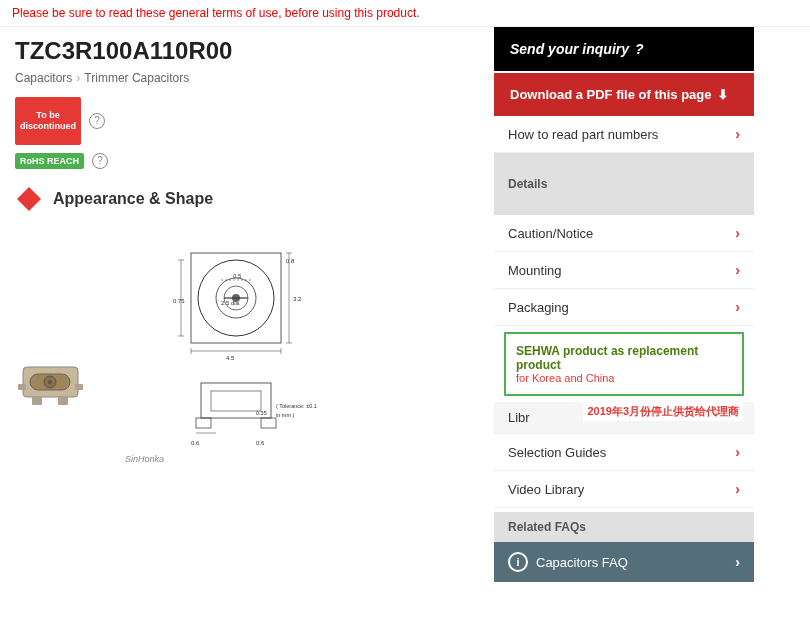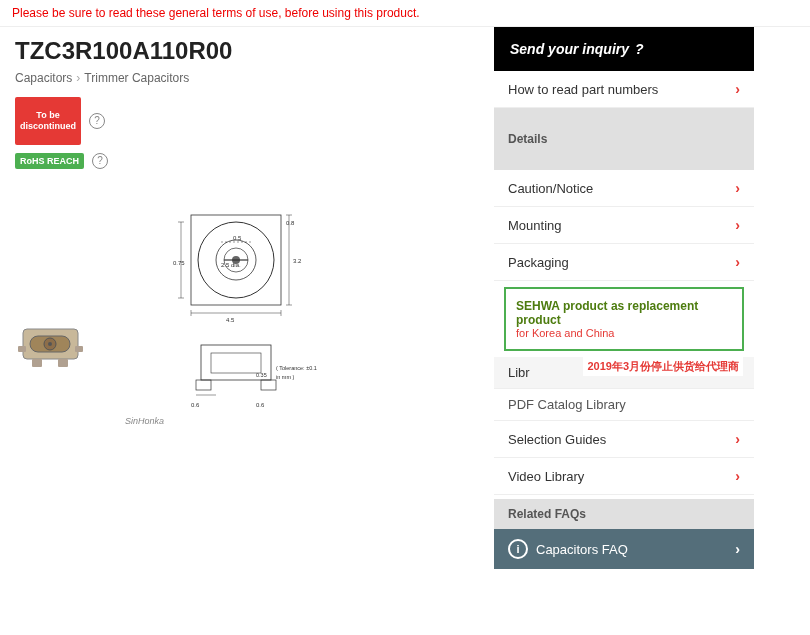--- a/index.html
+++ b/index.html
@@ -325,20 +325,26 @@
       <div class="badge-discontinued">To be<br>discontinued</div>
       <div class="help-icon">?</div>
     </div>
 
     <div class="badge-row">
       <div class="badge-rohs">RoHS REACH</div>
       <div class="help-icon">?</div>
     </div>
 
     <div style="margin-top: 16px;">
+      <div class="section-title-appearance">
+        <svg class="diamond-icon" viewBox="0 0 28 28">
+          <polygon points="14,2 26,14 14,26 2,14" fill="#e53935"></polygon>
+        </svg>
+        <span>Appearance &amp; Shape</span>
+      </div>
 
       <div class="diagram-area">
 
         <div class="component-photo">
           <svg class="comp-img" viewBox="0 0 65 55">
 
             <rect x="5" y="15" width="55" height="30" rx="4" fill="#c8b89a" stroke="#888" stroke-width="1"></rect>
             <rect x="12" y="22" width="40" height="16" rx="8" fill="#a0855a" stroke="#666" stroke-width="1"></rect>
             <circle cx="32" cy="30" r="6" fill="#8d6e4a" stroke="#555" stroke-width="1"></circle>
             <circle cx="32" cy="30" r="2" fill="#555"></circle>
@@ -413,20 +419,24 @@
       </div>
     </div>
   </div>
 
   <div class="right-panel">
     <button class="inquiry-btn">
       <span>Send your inquiry</span>
       <span style="font-weight:bold;">?</span>
     </button>
 
+    <button class="download-btn">
+      <span>Download a PDF file of this page</span>
+      <span>⬇</span>
+    </button>
 
     <div class="how-to-link">
       <span>How to read part numbers</span>
       <span class="chevron">›</span>
     </div>
 
     <div class="sidebar-section-header">
       <span>Details</span>
     </div>
 
@@ -448,23 +458,20 @@
     <div class="sehwa-box">
       <div class="sehwa-title">SEHWA product as replacement product</div>
       <div class="sehwa-sub">for Korea and China</div>
     </div>
 
     <div class="library-row">
       <span>Libr</span>
       <span class="chinese-notice">2019年3月份停止供货给代理商</span>
     </div>
 
-    <div class="pdf-library">
-      <span>PDF Catalog Library</span>
-    </div>
 
     <div class="sidebar-item">
       <span>Selection Guides</span>
       <span class="chevron">›</span>
     </div>
 
     <div class="sidebar-item">
       <span>Video Library</span>
       <span class="chevron">›</span>
     </div>

